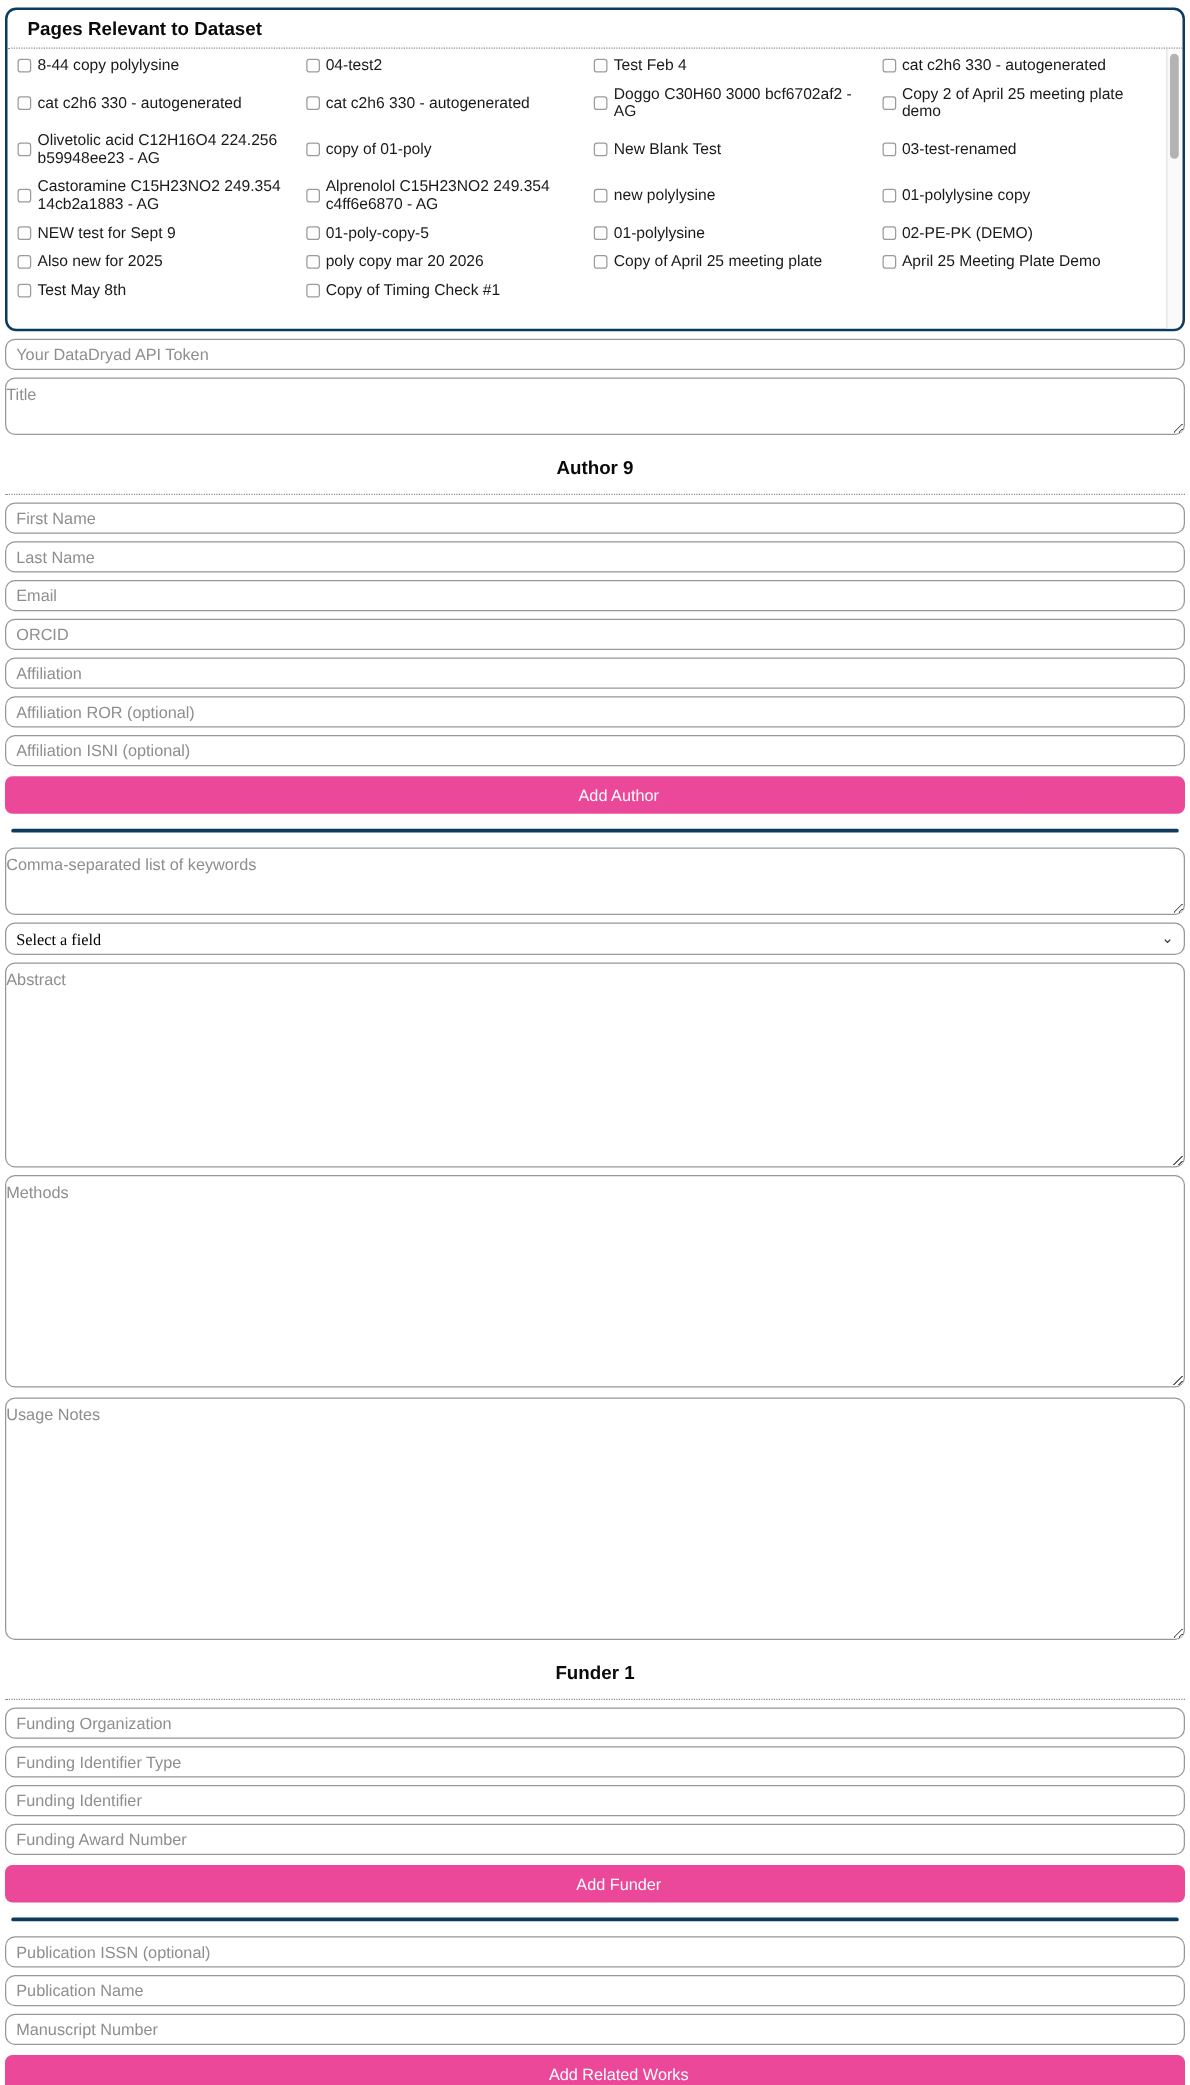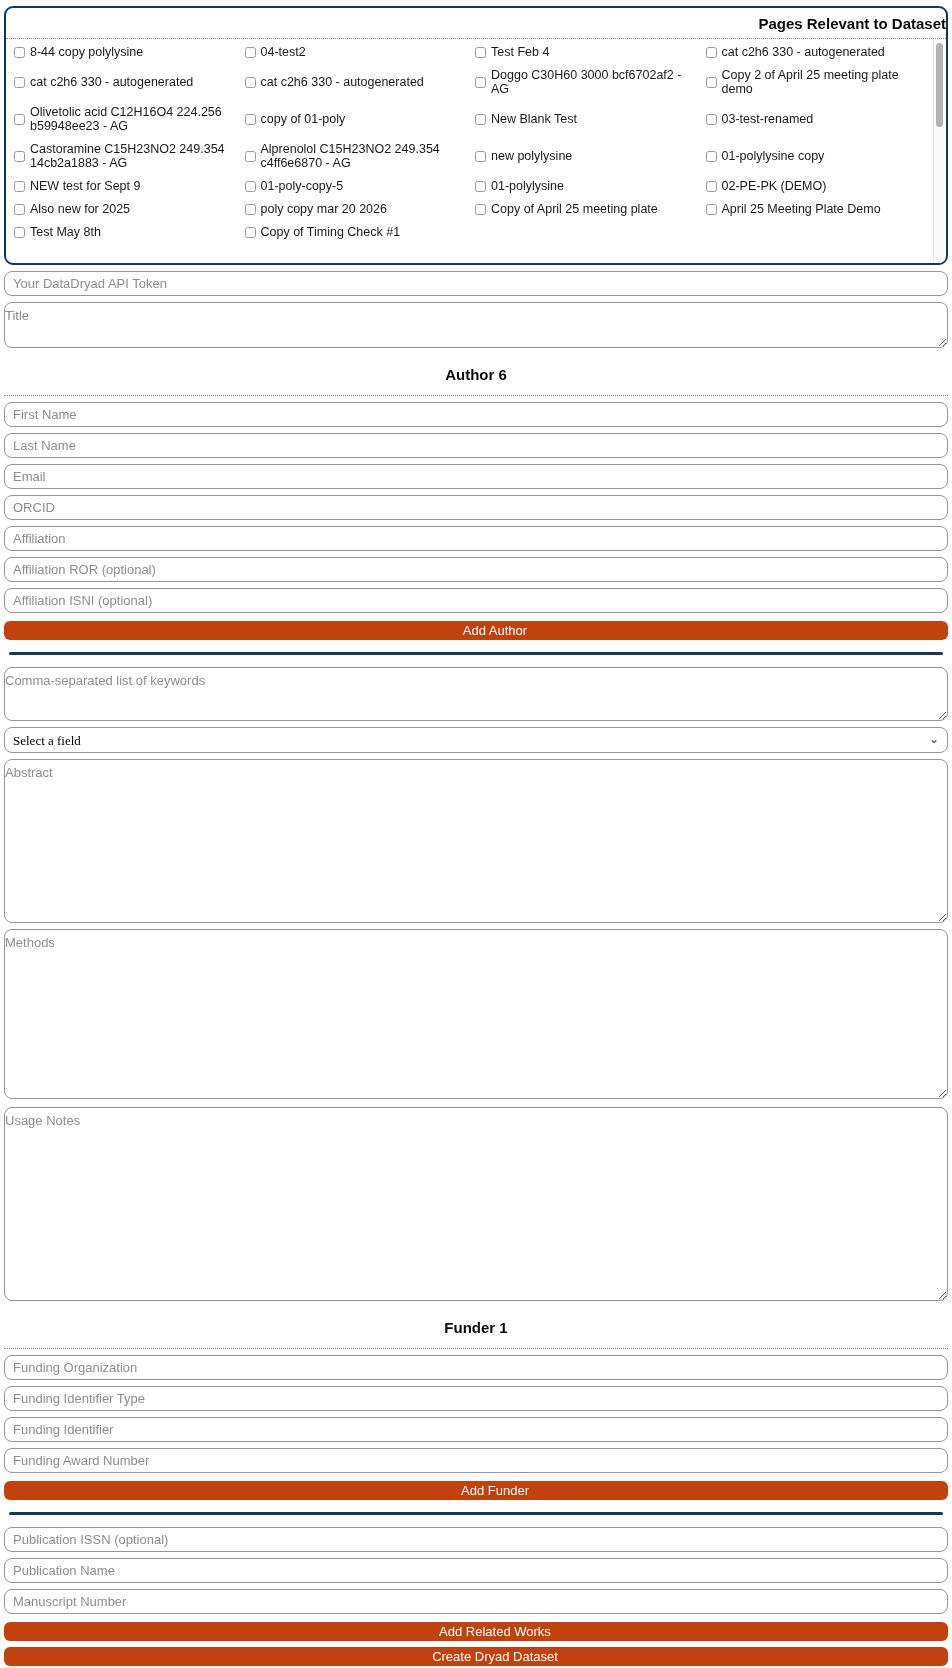--- a/index.html
+++ b/index.html
@@ -13,21 +13,21 @@
 
   
   .panel {
     border: 2px solid #0d3b5e;
     border-radius: 9px;
     overflow: hidden;
     margin-bottom: 6px;
     background: #fff;
   }
   .panel-header {
-    text-align: right;
+    text-align: left;
     font-weight: bold;
     font-size: 15px;
     padding: 7px 0 6px 16px;
     border-bottom: 1px dotted #8f8f8f;
     color: #0a0a0a;
   }
   .panel-body {
     position: relative;
     height: 224px;
     overflow: hidden;
@@ -131,22 +131,22 @@
   .navy-rule {
     border: none;
     height: 3px;
     background: #0d3b5e;
     margin: 12px 5px;
     border-radius: 2px;
   }
   .btn {
     display: block;
     width: 100%;
-    height: 19px;
-    background: #c2410c;
+    height: 30px;
+    background: #ec4899;
     color: #ffffff;
     font-size: 13px;
     font-family: inherit;
     border: none;
     border-radius: 6px;
     cursor: pointer;
     margin-bottom: 6px;
     padding-left: 44px;
   }
   .btn-gap-top { margin-top: 8px; }
@@ -269,21 +269,21 @@
   </div>
 </div>
 
 <div class="row">
     <input class="field" placeholder="Your DataDryad API Token" style="">
   </div>
 <div class="row">
     <textarea class="field ta-title" placeholder="Title" style=""></textarea>
   </div>
 
-<div class="section-heading">Author 6</div>
+<div class="section-heading">Author 9</div>
 <div class="dotted"></div>
 <div class="row">
     <input class="field" placeholder="First Name" style="">
   </div>
 <div class="row">
     <input class="field" placeholder="Last Name" style="">
   </div>
 <div class="row">
     <input class="field" placeholder="Email" style="">
   </div>

